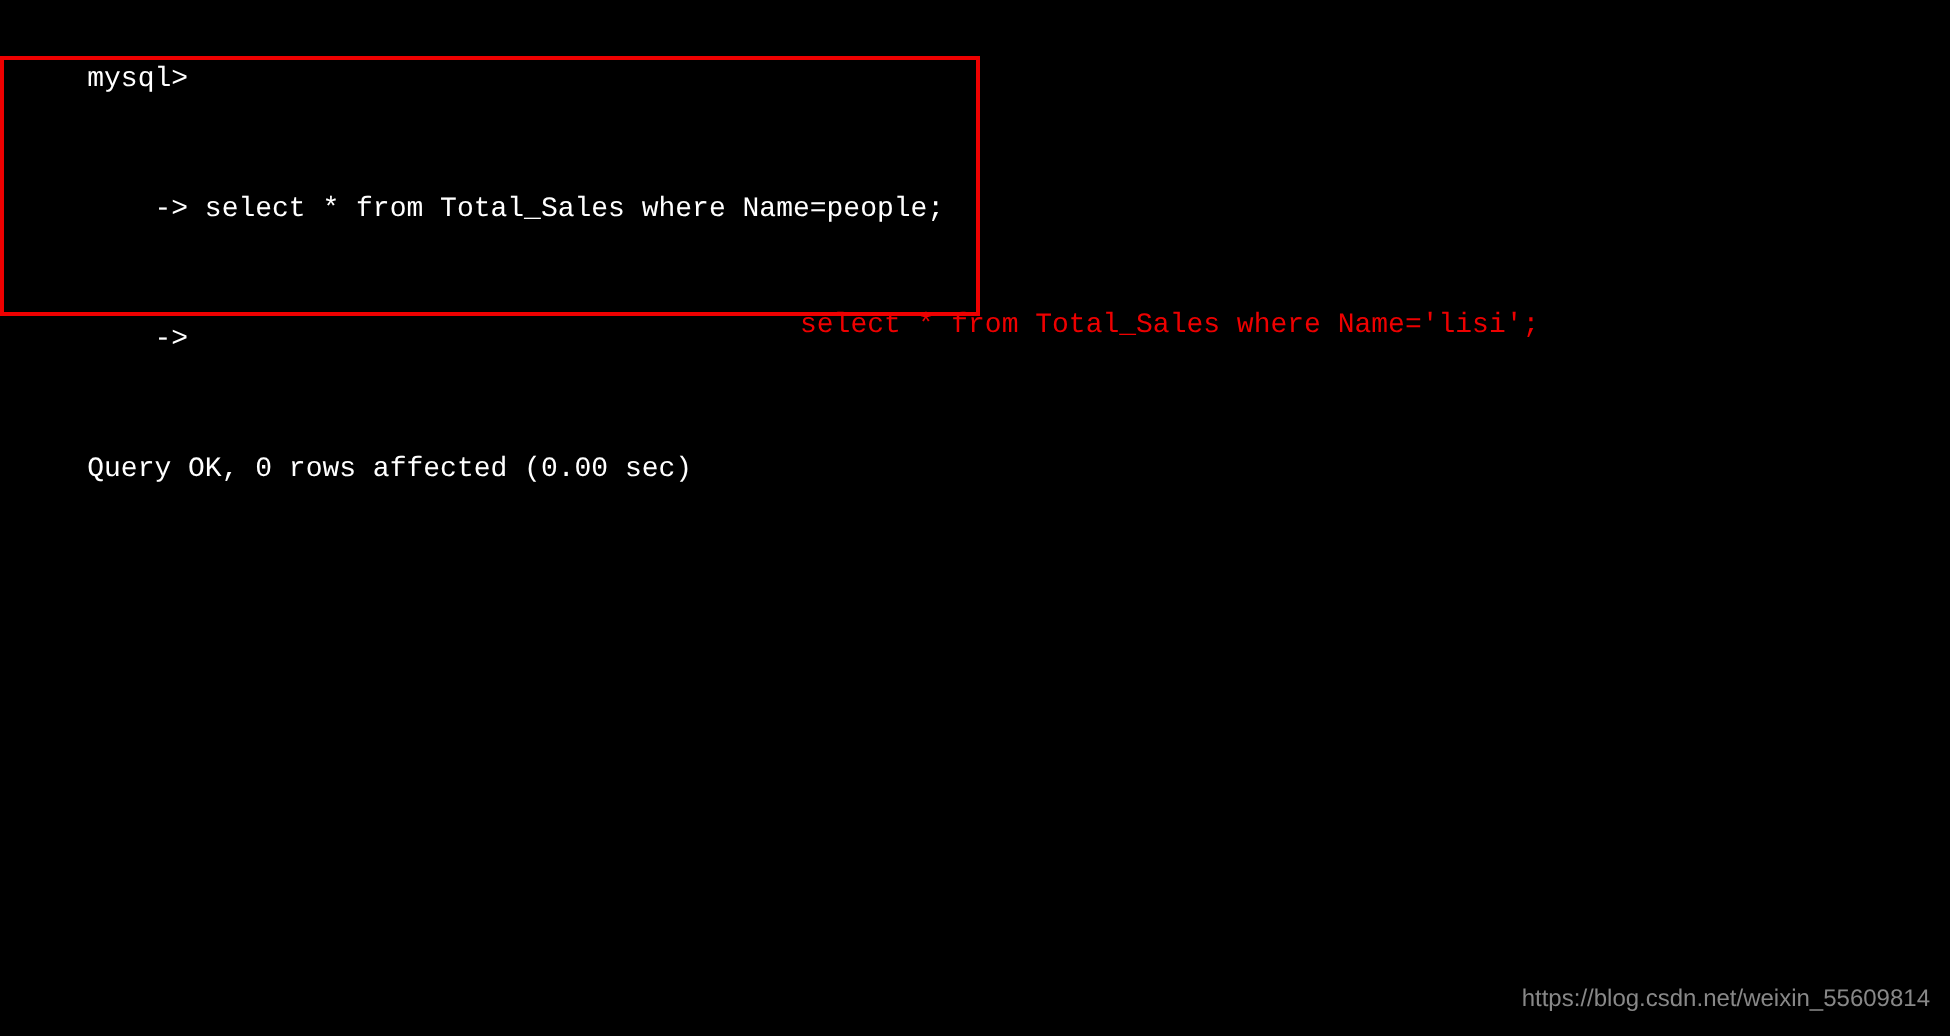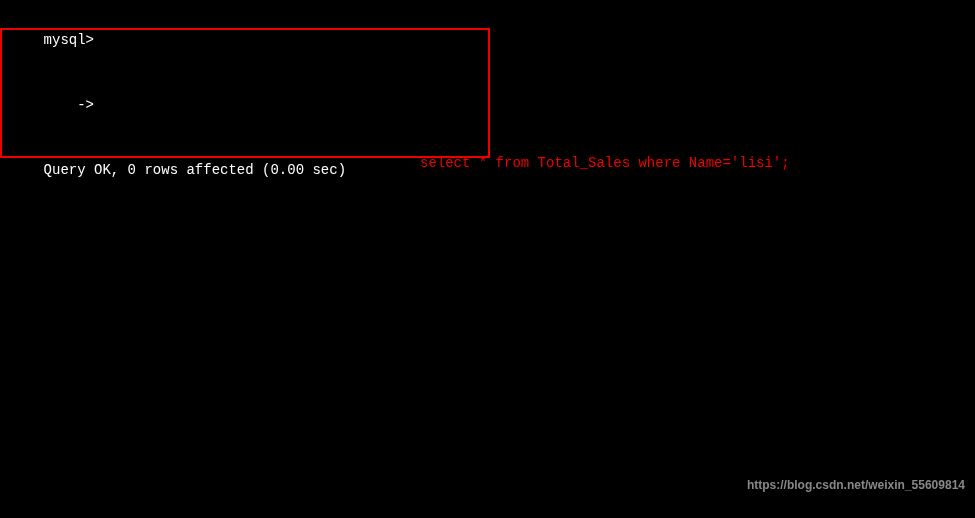--- a/index.html
+++ b/index.html
@@ -35,51 +35,53 @@
       border: 2px solid #e00;
       pointer-events: none;
     }
     .annotation-red {
       color: #e00;
       font-family: 'Courier New', Courier, monospace;
       font-size: 14px;
     }
     .watermark {
       position: absolute;
-      bottom: 26px;
+      bottom: 12px;
       right: 10px;
       color: #888;
       font-size: 12px;
       font-family: Arial, sans-serif;
-      font-weight: bold;
     }
   </style>
 </head>
 <body>
 
 <div class="terminal">
 
   <div class="line">
     <span class="prompt">mysql&gt; </span>
   </div>
 
   <div class="red-box" style="top: 28px; left: 0px; width: 490px; height: 130px;"></div>
 
 
 
 
+  <div class="line">
+    <span class="prompt">    -&gt; </span><span class="cmd">select * from Total_Sales where Name=people;</span>
+  </div>
 
   <div class="line">
     <span class="prompt">    -&gt; </span>
   </div>
 
 
   <div class="line">
     <span class="cmd">Query OK, 0 rows affected (0.00 sec)</span>
   </div>
 
-  <div style="position:absolute; top: 155px; left: 420px;">
+  <div style="position:absolute; top: 155px; left: 400px;">
     <span class="annotation-red">select * from Total_Sales where Name='lisi';</span>
   </div>
 
   <div class="watermark">https://blog.csdn.net/weixin_55609814</div>
 
 </div>
 
 </body></html>

